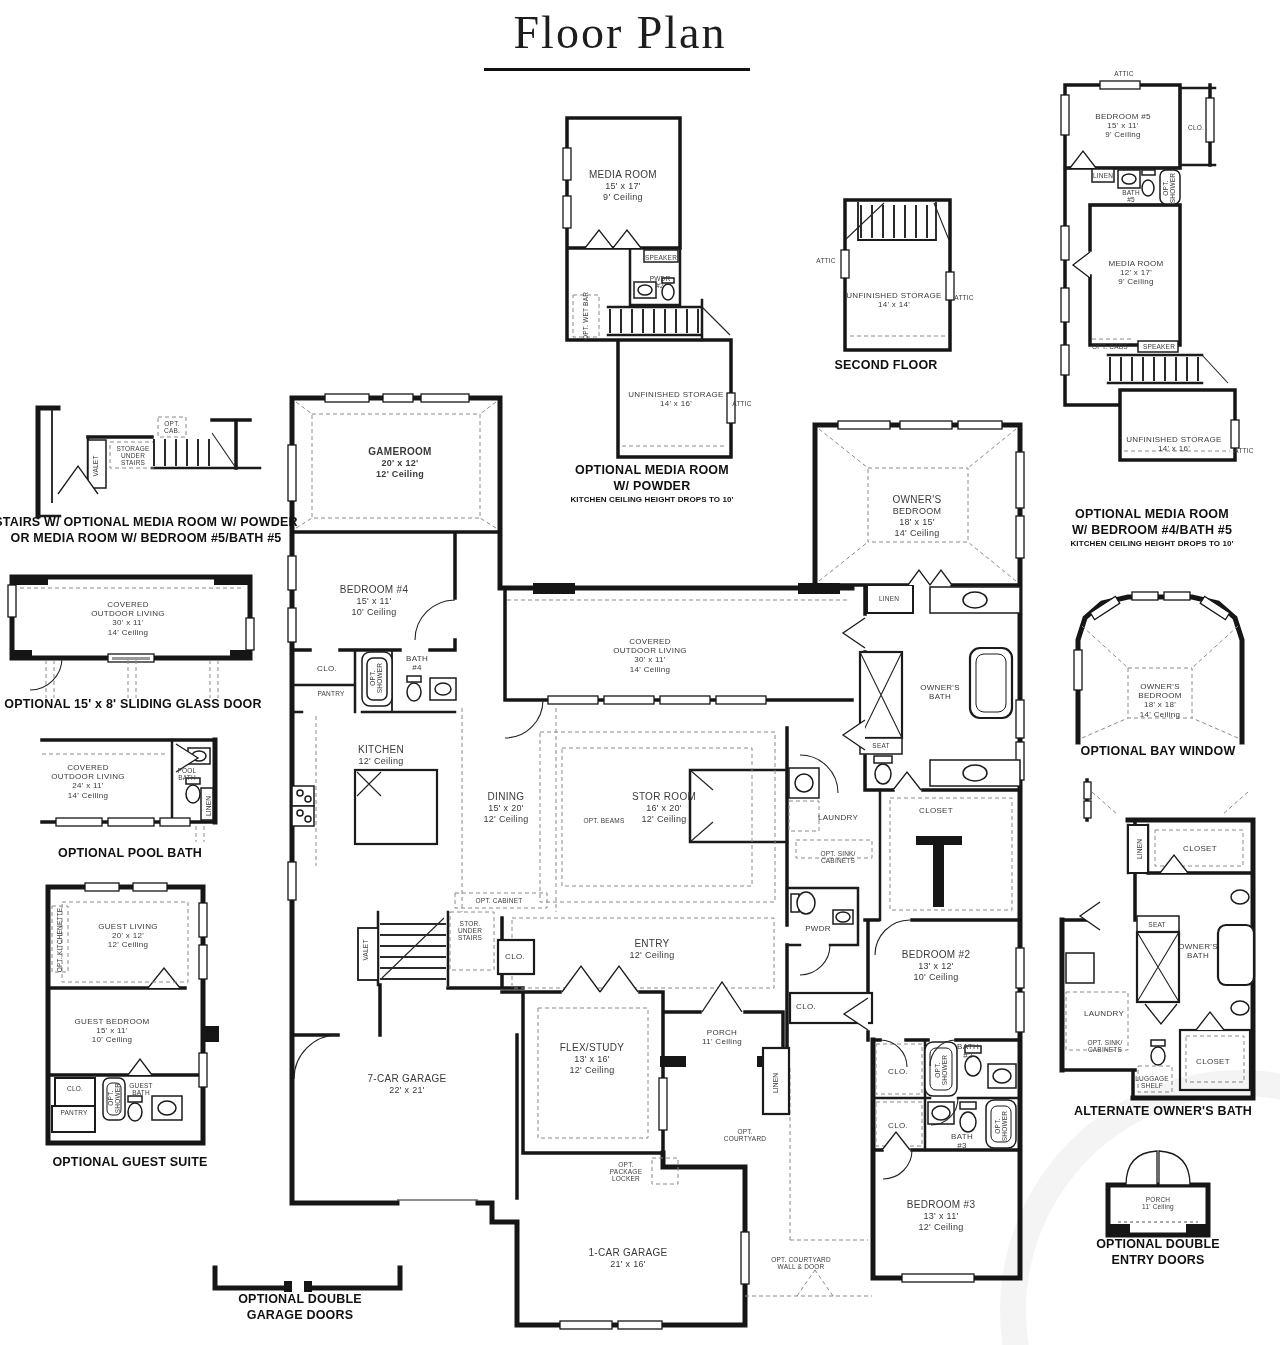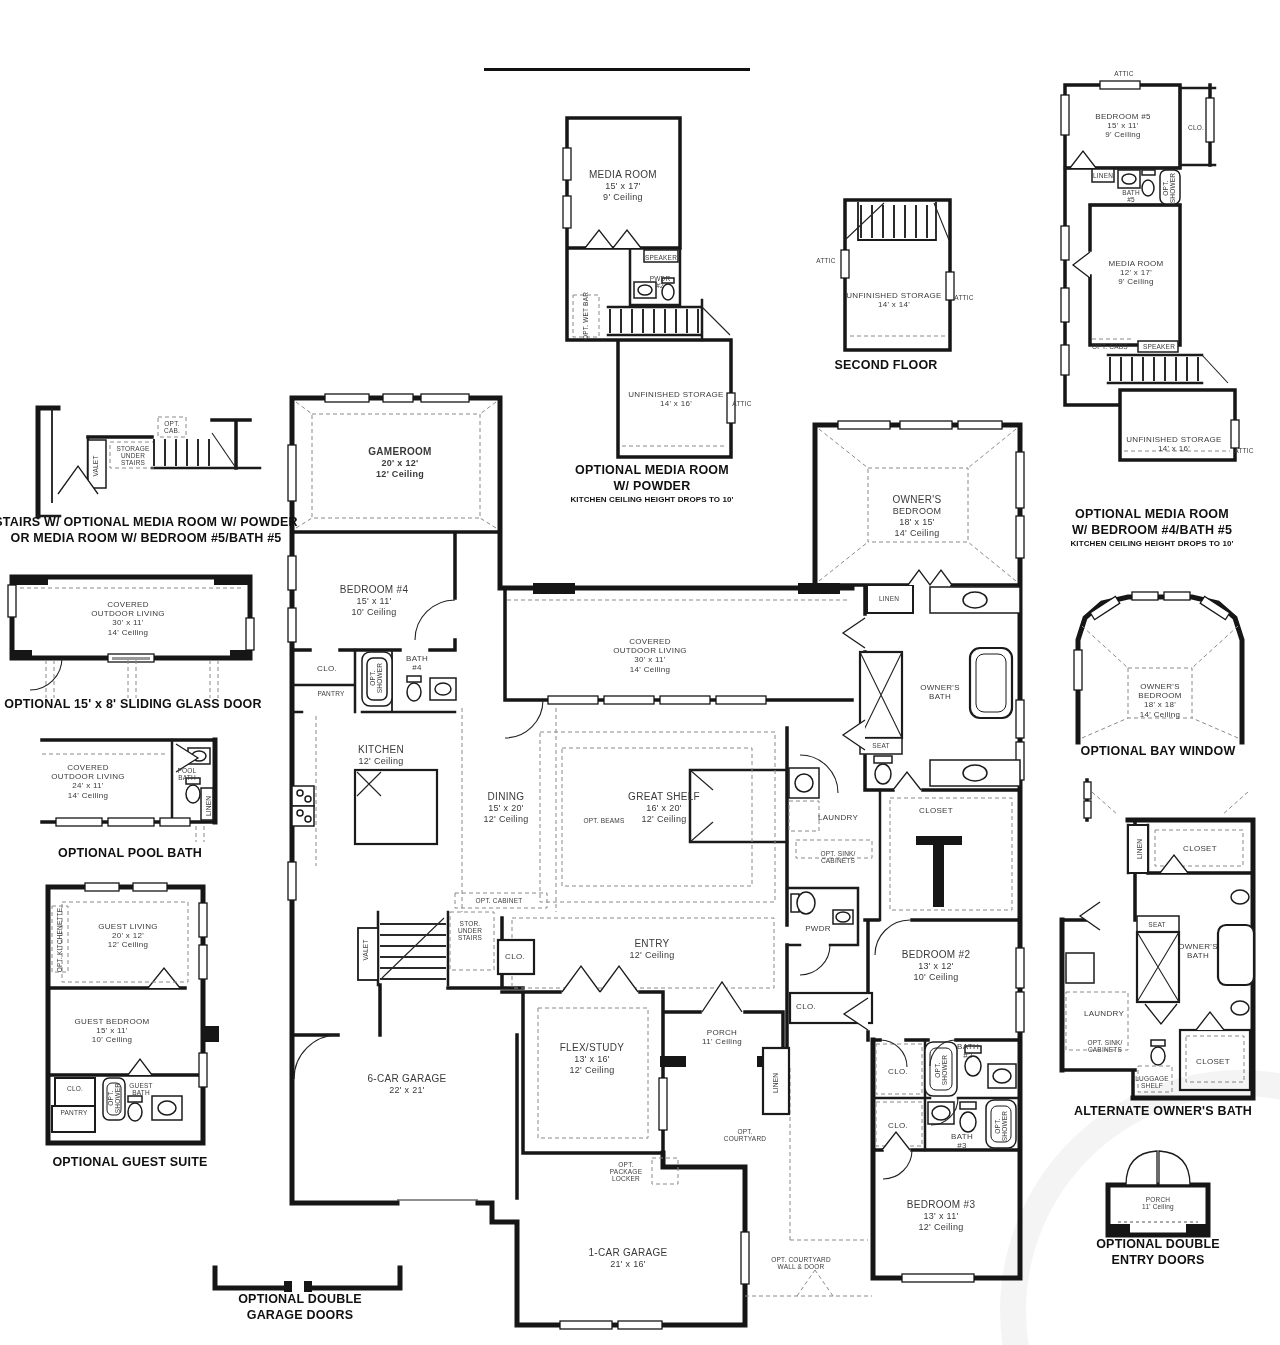--- a/index.html
+++ b/index.html
@@ -32,20 +32,21 @@
   .stairs{position:absolute;background:repeating-linear-gradient(90deg,#2a2a2a 0 2px,transparent 2px 11px);}
   .stairsH{position:absolute;background:repeating-linear-gradient(0deg,#2a2a2a 0 2px,transparent 2px 11px);}
   #watermark{position:absolute;left:1000px;top:1070px;width:430px;height:430px;border-radius:50%;
              border:26px solid rgba(0,0,0,0.045);}
 </style>
 </head>
 <body>
 
 <div id="canvas">
 
+  <div id="title">Floor Plan</div>
   <div id="title-rule"></div>
 
   <svg id="plan-svg" width="1280" height="1345" viewBox="0 0 1280 1345">
 
     <path class="w5" d="M292,398 H500 V588 M292,398 V1203 M292,1203 H397 M478,1203 H492 V1222 H517 V1325 H745 V1167 H663 V1153 M500,588 H852 M815,588 V425 M815,425 H1020 M1020,425 V1278 M1020,1278 H873 M873,1278 V1040"></path>
     <path class="w1" d="M397,1200 H478"></path>
 
     <path class="w4" d="M292,532 H500 M455,532 V598 M455,640 V650 M292,650 H310 M340,650 H400 M430,650 H455 M505,588 V700 M505,700 H852 M502,918 V988 M448,988 H523 M380,985 V1035 M292,1035 H338 M502,992 H560 M640,992 H663 M523,992 V1153 M523,1153 H663 M663,992 V1153 M663,1012 H700 M745,1012 H783 M783,1012 V1065 M517,1035 V1198 M787,728 V925 M787,945 V1060 M865,585 V614 M865,652 V716 M865,756 V790 M815,585 H908 M952,585 H1020 M865,790 H893 M923,790 H1020 M865,920 H878 M912,920 H1020 M868,920 V996 M868,1032 V1040 M873,1040 H880 M906,1040 H928 M956,1040 H1020 M873,1150 H882 M912,1150 H1020"></path>
     <path class="w3" d="M292,685 H355 M355,650 V712 M292,712 H302 M362,712 H455 M787,888 H858 M858,888 V945 M787,945 H800 M830,945 H858 M880,790 V920 M925,1040 V1098 M925,1098 V1150 M873,1098 H930 M958,1098 H1020 M690,770 H787 M690,770 V842 M690,842 H787 M448,912 V985 M378,912 V985"></path>
     <path class="w2" d="M392,650 V710"></path>
@@ -387,21 +388,21 @@
       <div class="lbl m" style="left: 381px; top: 755px;">
         <div class="t">KITCHEN</div>
         <div>12' Ceiling</div>
       </div>
       <div class="lbl m" style="left: 506px; top: 808px;">
         <div class="t">DINING</div>
         <div>15' x 20'</div>
         <div>12' Ceiling</div>
       </div>
       <div class="lbl m" style="left: 664px; top: 808px;">
-        <div class="t">GREAT SHELF</div>
+        <div class="t">STOR ROOM</div>
         <div>16' x 20'</div>
         <div>12' Ceiling</div>
       </div>
       <div class="lbl xs" style="left: 604px; top: 821px;">
         <div>OPT. BEAMS</div>
       </div>
       <div class="lbl s" style="left: 650px; top: 655px;">
         <div>COVERED</div>
         <div>OUTDOOR LIVING</div>
         <div>30' x 11'</div>
@@ -481,21 +482,21 @@
       <div class="lbl s" style="left: 722px; top: 1037px;">
         <div>PORCH</div>
         <div>11' Ceiling</div>
       </div>
       <div class="lbl m" style="left: 592px; top: 1059px;">
         <div class="t">FLEX/STUDY</div>
         <div>13' x 16'</div>
         <div>12' Ceiling</div>
       </div>
       <div class="lbl m" style="left: 407px; top: 1084px;">
-        <div class="t">6-CAR GARAGE</div>
+        <div class="t">7-CAR GARAGE</div>
         <div>22' x 21'</div>
       </div>
       <div class="lbl m" style="left: 628px; top: 1258px;">
         <div class="t">1-CAR GARAGE</div>
         <div>21' x 16'</div>
       </div>
       <div class="lbl xs" style="left: 626px; top: 1172px;">
         <div>OPT.</div>
         <div>PACKAGE</div>
         <div>LOCKER</div>

